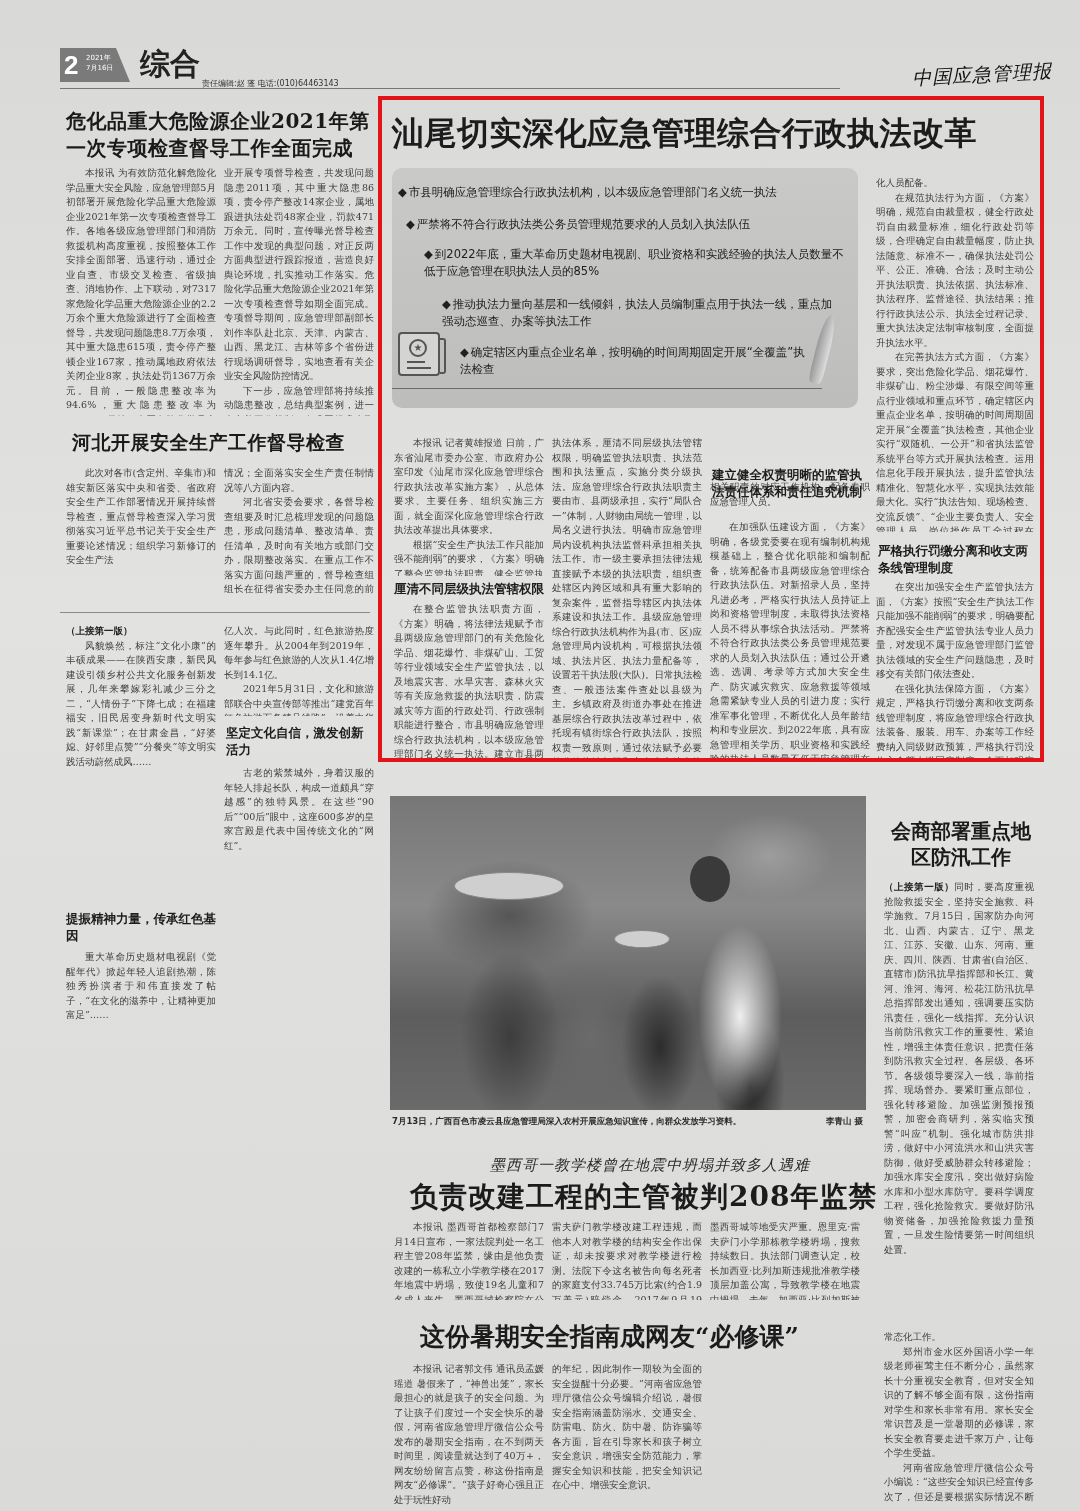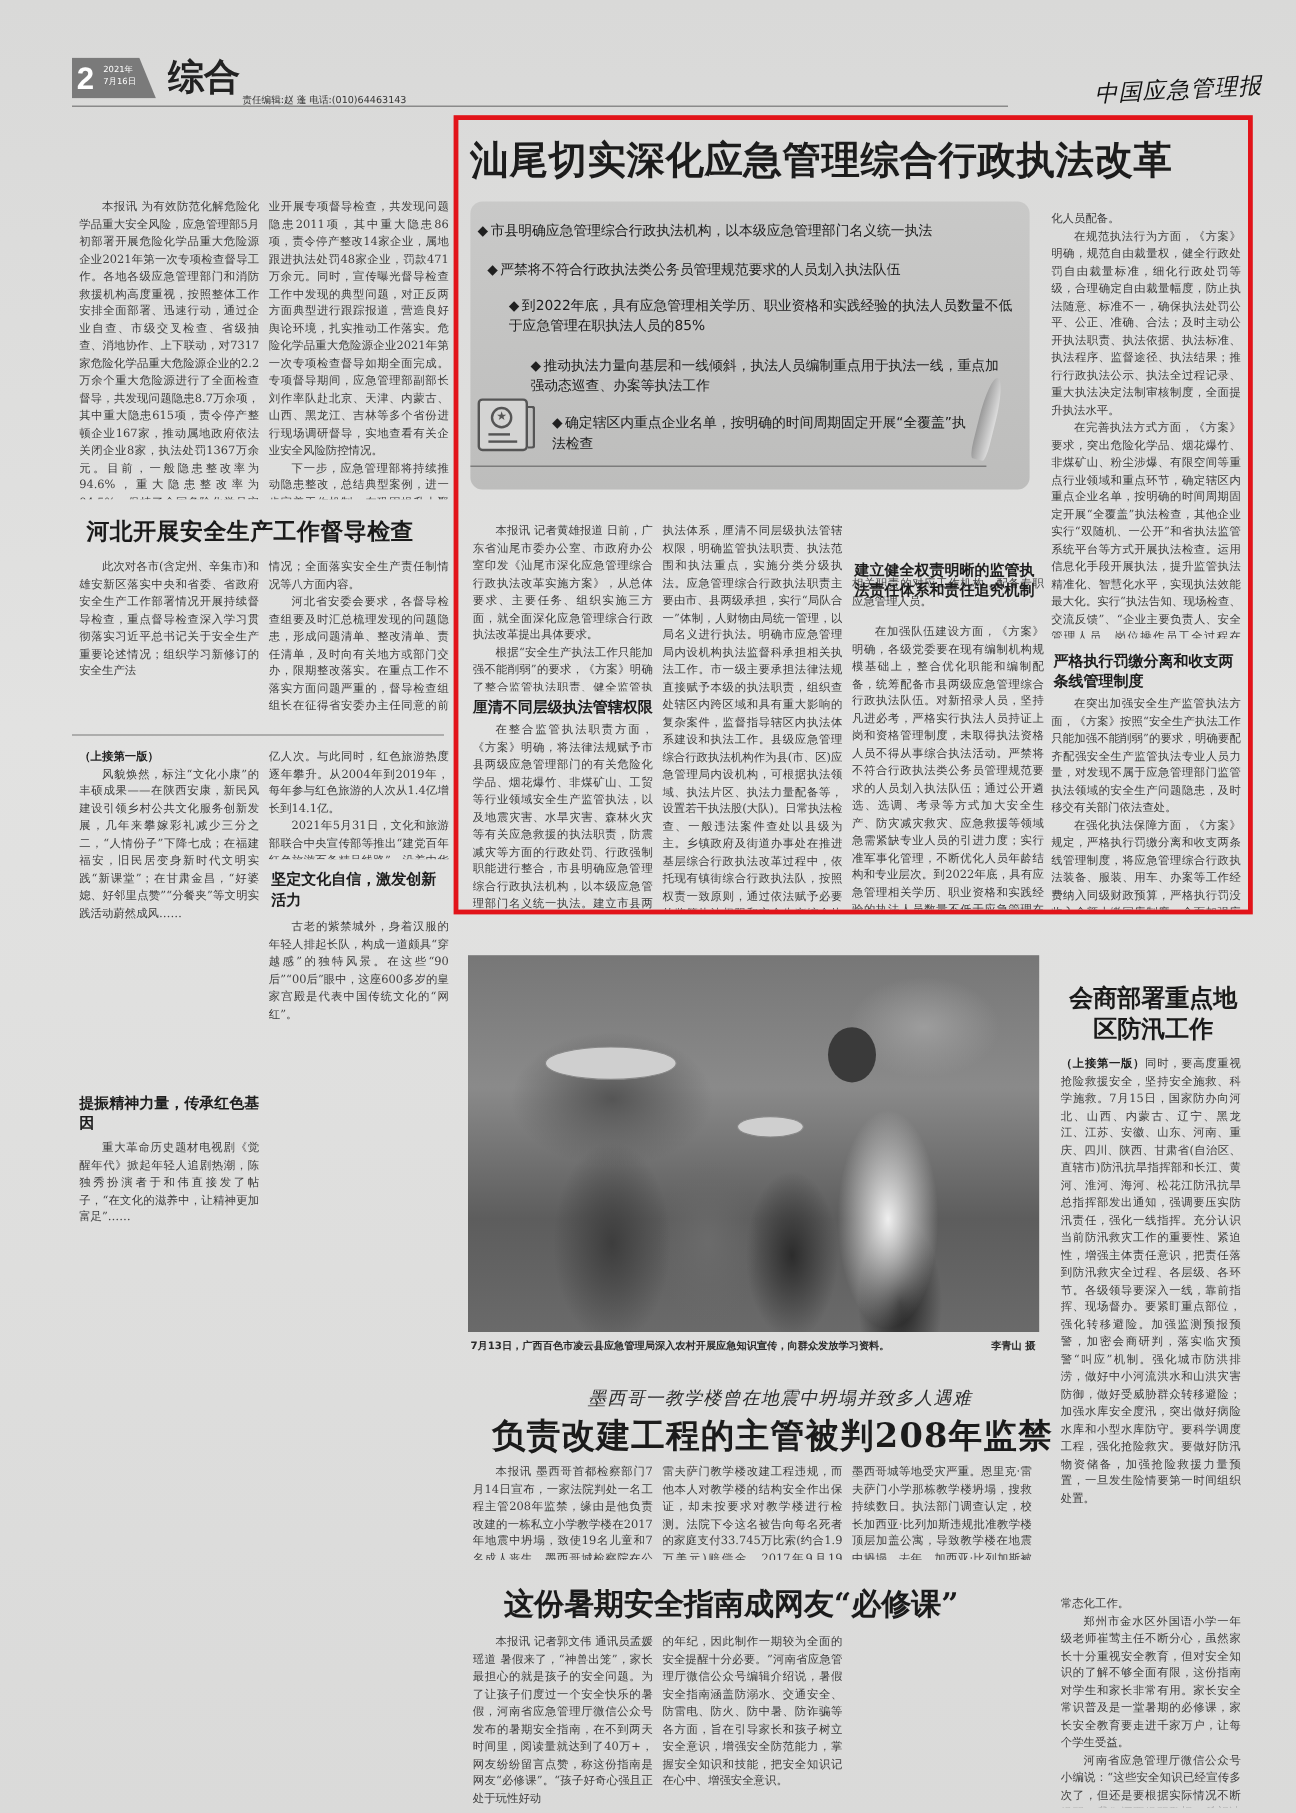--- a/index.html
+++ b/index.html
@@ -93,20 +93,21 @@
       <span class="page-num">2</span>
       <span class="page-date" style="white-space:pre-line">2021年
 7月16日</span>
     </div>
     <div class="section-title">综合</div>
     <div class="editor-info">责任编辑:赵 蓬   电话:(010)64463143</div>
     <div class="mast-line"></div>
   </div>
   <div class="logo">中国应急管理报</div>
 
+  <div class="headline-serif art1-title">危化品重大危险源企业2021年第一次专项检查督导工作全面完成</div>
   <div class="col" style="left:66px;top:166px;width:150px;height:250px;">
     <p class="indent">本报讯 为有效防范化解危险化学品重大安全风险，应急管理部5月初部署开展危险化学品重大危险源企业2021年第一次专项检查督导工作。各地各级应急管理部门和消防救援机构高度重视，按照整体工作安排全面部署、迅速行动，通过企业自查、市级交叉检查、省级抽查、消地协作、上下联动，对7317家危险化学品重大危险源企业的2.2万余个重大危险源进行了全面检查督导，共发现问题隐患8.7万余项，其中重大隐患615项，责令停产整顿企业167家，推动属地政府依法关闭企业8家，执法处罚1367万余元。目前，一般隐患整改率为94.6%，重大隐患整改率为84.5%，保持了全国危险化学品安全生产形势稳定。</p>
 
   </div>
   <div class="col" style="left:224px;top:166px;width:150px;height:250px;">
     <p>业开展专项督导检查，共发现问题隐患2011项，其中重大隐患86项，责令停产整改14家企业，属地跟进执法处罚48家企业，罚款471万余元。同时，宣传曝光督导检查工作中发现的典型问题，对正反两方面典型进行跟踪报道，营造良好舆论环境，扎实推动工作落实。危险化学品重大危险源企业2021年第一次专项检查督导如期全面完成。专项督导期间，应急管理部副部长刘作率队赴北京、天津、内蒙古、山西、黑龙江、吉林等多个省份进行现场调研督导，实地查看有关企业安全风险防控情况。</p>
     <p class="indent">下一步，应急管理部将持续推动隐患整改，总结典型案例，进一步完善工作机制，在巩固提升上聚焦突破，为2021年第二次重大危险源专项检查督导工作打好基础，有力推动强化危险化学品重大安全风险防范化解工作。</p>
 
   </div>
 
@@ -137,21 +138,21 @@
   <div class="col" style="left:66px;top:950px;width:150px;height:556px;">
     <p class="indent">重大革命历史题材电视剧《觉醒年代》掀起年轻人追剧热潮，陈独秀扮演者于和伟直接发了帖子，“在文化的滋养中，让精神更加富足”……</p>
   </div>
 
   <div class="red-box" style="border-color: rgb(226, 20, 26);"></div>
   <div class="main-title">汕尾切实深化应急管理综合行政执法改革</div>
 
   <div class="summary-box"></div>
   <div class="bullet" style="left:398px;top:184px;width:440px;">市县明确应急管理综合行政执法机构，以本级应急管理部门名义统一执法</div>
   <div class="bullet" style="left:406px;top:216px;width:420px;">严禁将不符合行政执法类公务员管理规范要求的人员划入执法队伍</div>
-  <div class="bullet" style="left:424px;top:246px;width:420px;">到2022年底，具有应急管理相关学历、职业资格和实践经验的执法人员数量不低于应急管理在职执法人员的85%</div>
+  <div class="bullet" style="left:424px;top:246px;width:420px;">到2022年底，重大革命历史题材电视剧、职业资格和实践经验的执法人员数量不低于应急管理在职执法人员的85%</div>
   <div class="bullet" style="left:460px;top:344px;width:350px;">确定辖区内重点企业名单，按明确的时间周期固定开展“全覆盖”执法检查</div>
   <div class="bullet" style="left:442px;top:296px;width:400px;">推动执法力量向基层和一线倾斜，执法人员编制重点用于执法一线，重点加强动态巡查、办案等执法工作</div>
   <div class="doc-icon">
     <div class="star">★</div>
     <div class="line" style="top:27px;width:18px;"></div>
     <div class="line" style="top:33px;width:24px;"></div>
     <div class="spine"></div>
   </div>
   <div class="quill"></div>
   <div class="quill-line"></div>

